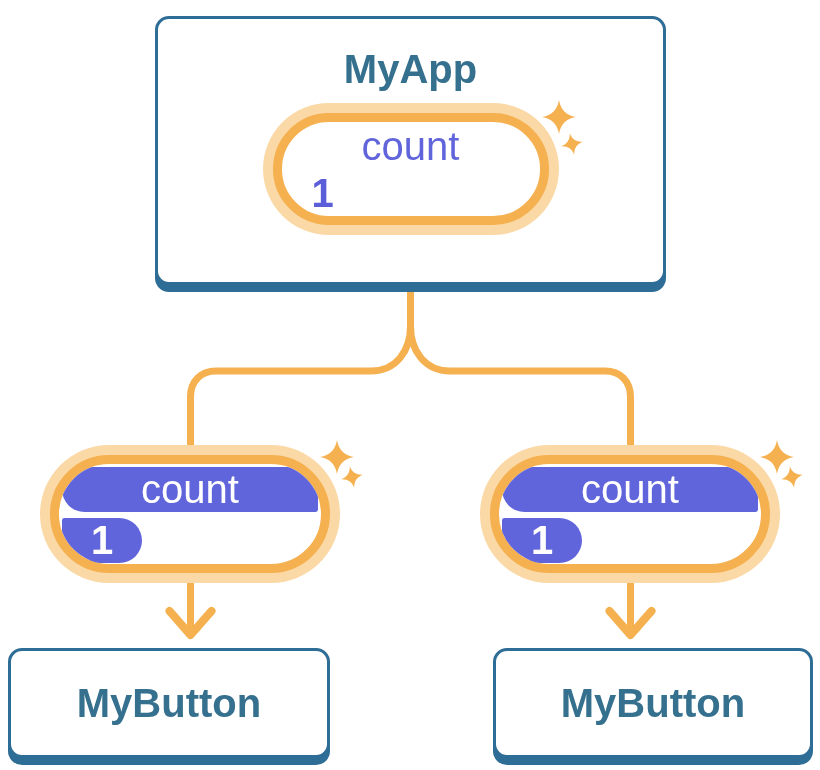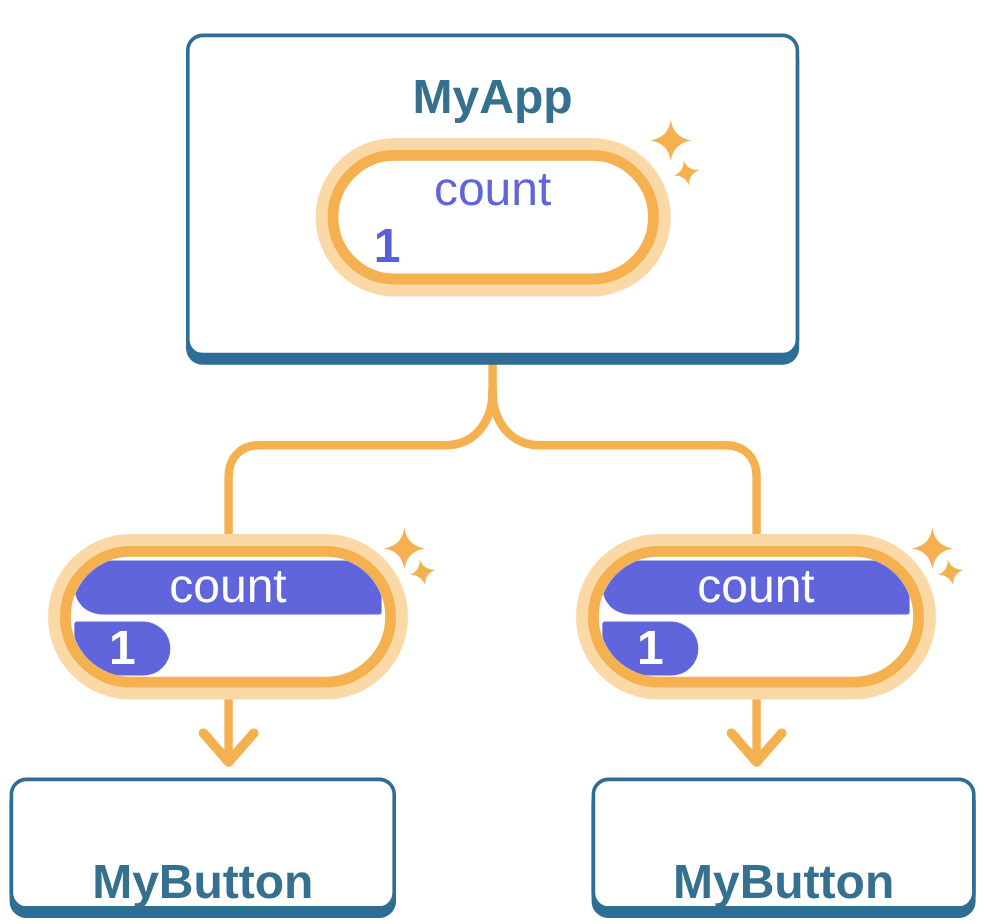--- a/index.html
+++ b/index.html
@@ -6,23 +6,23 @@
   .stage{
     position:relative;width:820px;height:770px;background:#ffffff;
     font-family:"Liberation Sans",sans-serif;overflow:hidden;
   }
   
   .card{
     position:absolute;box-sizing:border-box;background:#ffffff;
     border:3px solid #2E6D96;border-radius:14px;
     box-shadow:0 7px 0 #2E6D96;z-index:2;
   }
-  .card-root{left:155px;top:28px;width:511px;height:269px;
+  .card-root{left:155px;top:16px;width:511px;height:269px;
     display:flex;flex-direction:column;align-items:center;}
-  .card-child{display:flex;align-items:flex-end;justify-content:center;}
+  .card-child{display:flex;align-items:center;justify-content:center;}
   .card-child-left{left:8px;top:648px;width:322px;height:110px;}
   .card-child-right{left:493px;top:648px;width:320px;height:110px;}
   .card-title{
     color:#35708E;font-size:40px;font-weight:600;line-height:1;
   }
   .card-root .card-title{margin-top:30px;}
   
   .pill{
     position:absolute;box-sizing:border-box;background:#FBD9A6;
     border-radius:999px;padding:10px;z-index:2;

